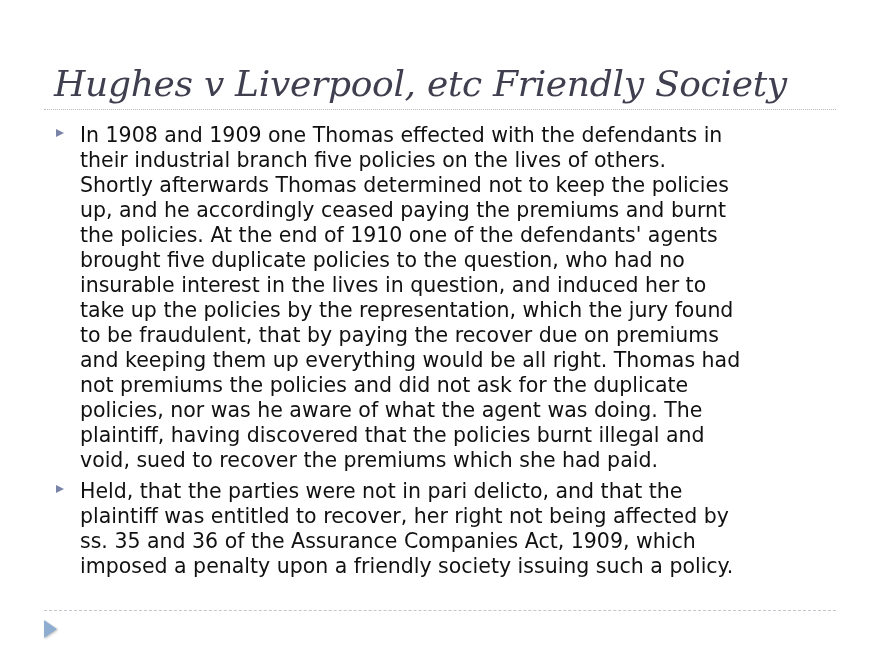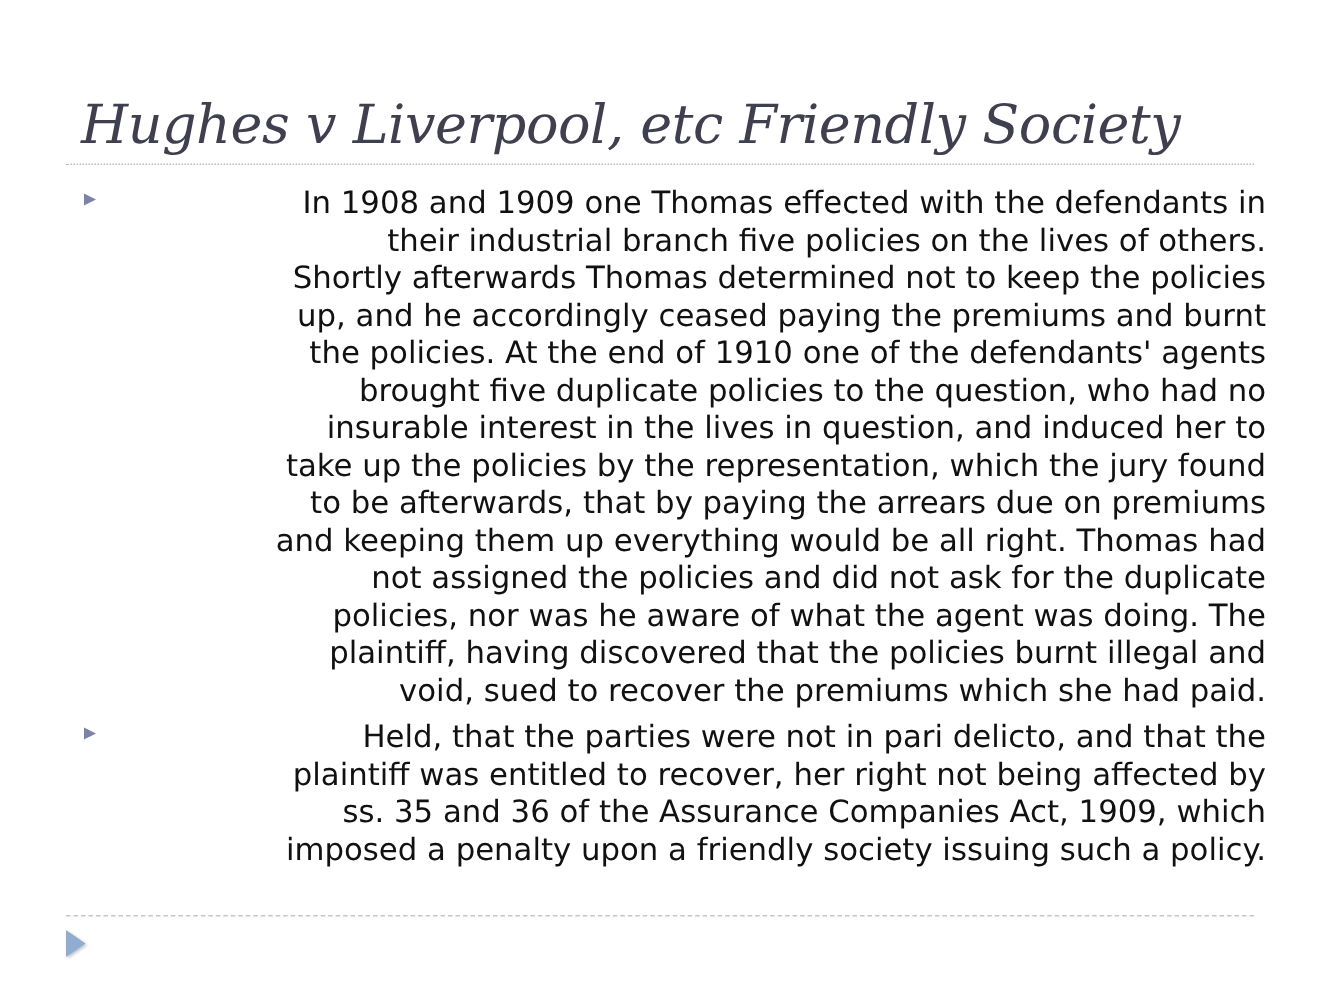--- a/index.html
+++ b/index.html
@@ -51,21 +51,20 @@
     .body {
       position: absolute;
       left: 54px;
       top: 123px;
       width: 790px;
     }
     .bullet {
       position: relative;
       padding-left: 26px;
       margin-bottom: 6px;
-      text-align: right;
     }
     .bullet-marker {
       position: absolute;
       left: 2px;
       top: 6px;
       width: 0;
       height: 0;
       border-top: 4px solid transparent;
       border-bottom: 4px solid transparent;
       border-left: 8px solid #7a83a8;
@@ -104,23 +103,23 @@
       <span class="bullet-marker"></span>
       <div class="bullet-text">
         <span class="line">In 1908 and 1909 one Thomas effected with the defendants in</span>
         <span class="line">their industrial branch five policies on the lives of others.</span>
         <span class="line">Shortly afterwards Thomas determined not to keep the policies</span>
         <span class="line">up, and he accordingly ceased paying the premiums and burnt</span>
         <span class="line">the policies. At the end of 1910 one of the defendants' agents</span>
         <span class="line">brought five duplicate policies to the question, who had no</span>
         <span class="line">insurable interest in the lives in question, and induced her to</span>
         <span class="line">take up the policies by the representation, which the jury found</span>
-        <span class="line">to be afterwards, that by paying the arrears due on premiums</span>
+        <span class="line">to be fraudulent, that by paying the recover due on premiums</span>
         <span class="line">and keeping them up everything would be all right. Thomas had</span>
-        <span class="line">not assigned the policies and did not ask for the duplicate</span>
+        <span class="line">not premiums the policies and did not ask for the duplicate</span>
         <span class="line">policies, nor was he aware of what the agent was doing. The</span>
         <span class="line">plaintiff, having discovered that the policies burnt illegal and</span>
         <span class="line">void, sued to recover the premiums which she had paid.</span>
       </div>
     </div>
 
     <div class="bullet">
       <span class="bullet-marker"></span>
       <div class="bullet-text">
         <span class="line">Held, that the parties were not in pari delicto, and that the</span>

